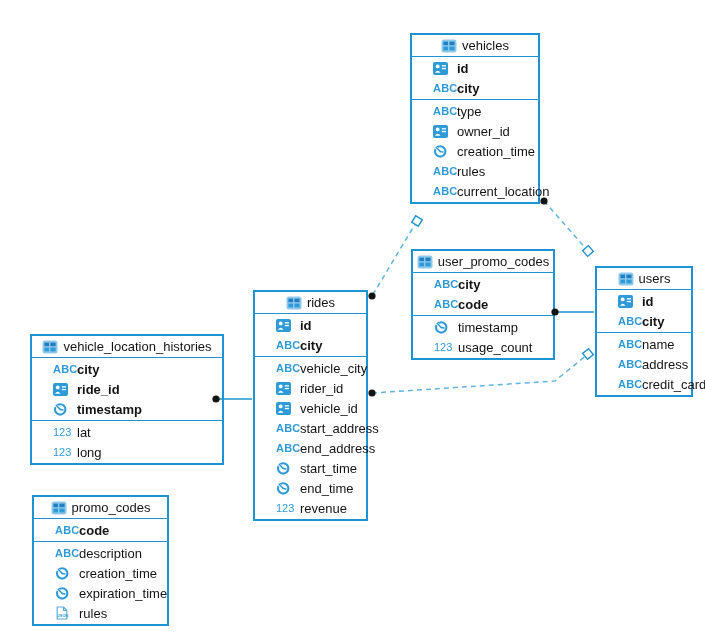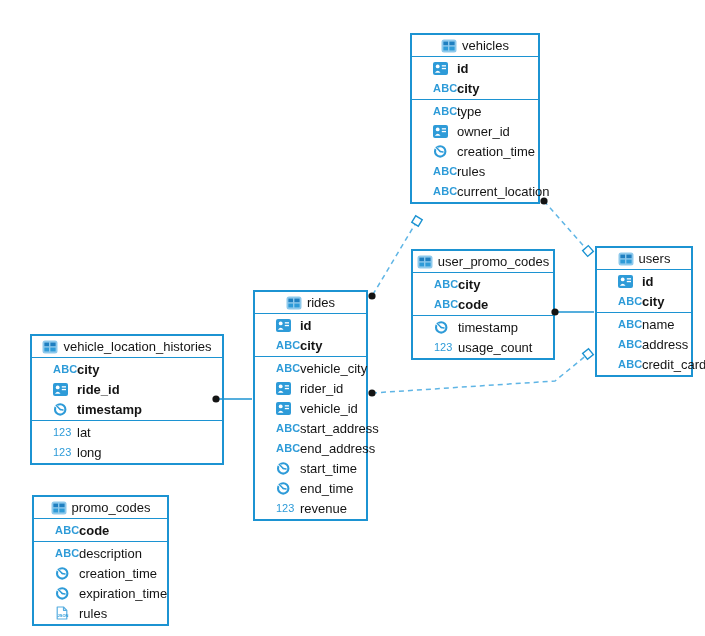--- a/index.html
+++ b/index.html
@@ -214,21 +214,21 @@
     <span data-interactable="false">timestamp</span>
   </div>
         <div class="erd-row" data-interactable="true">
     <span class="icon-cell" data-interactable="false">
             <span class="glyph-num" data-interactable="false">123</span>
           </span>
     <span data-interactable="false">usage_count</span>
   </div>
      </div>
     </div>
-    <div class="erd-table" data-interactable="true" style="left: 595px; top: 246px; width: 98px;">
+    <div class="erd-table" data-interactable="true" style="left: 595px; top: 266px; width: 98px;">
       <div class="erd-header" data-interactable="false">
        <span class="icon-cell" style="width:16px;min-width:16px" data-interactable="false">
           <svg width="16" height="14" viewBox="0 0 16 14" aria-hidden="true">
       <rect x="0.5" y="0.5" width="15" height="13" rx="2.5" fill="#8ec9ec"></rect>
       <rect x="2.4" y="2.6" width="4.6" height="3.6" fill="#1f7fc0"></rect>
       <rect x="8.4" y="2.6" width="5.2" height="3.6" fill="#1f7fc0"></rect>
       <rect x="2.4" y="7.6" width="4.6" height="3.8" fill="#2e9bd8"></rect>
       <rect x="8.4" y="7.6" width="5.2" height="3.8" fill="#2e9bd8"></rect>
           </svg>
         </span>

